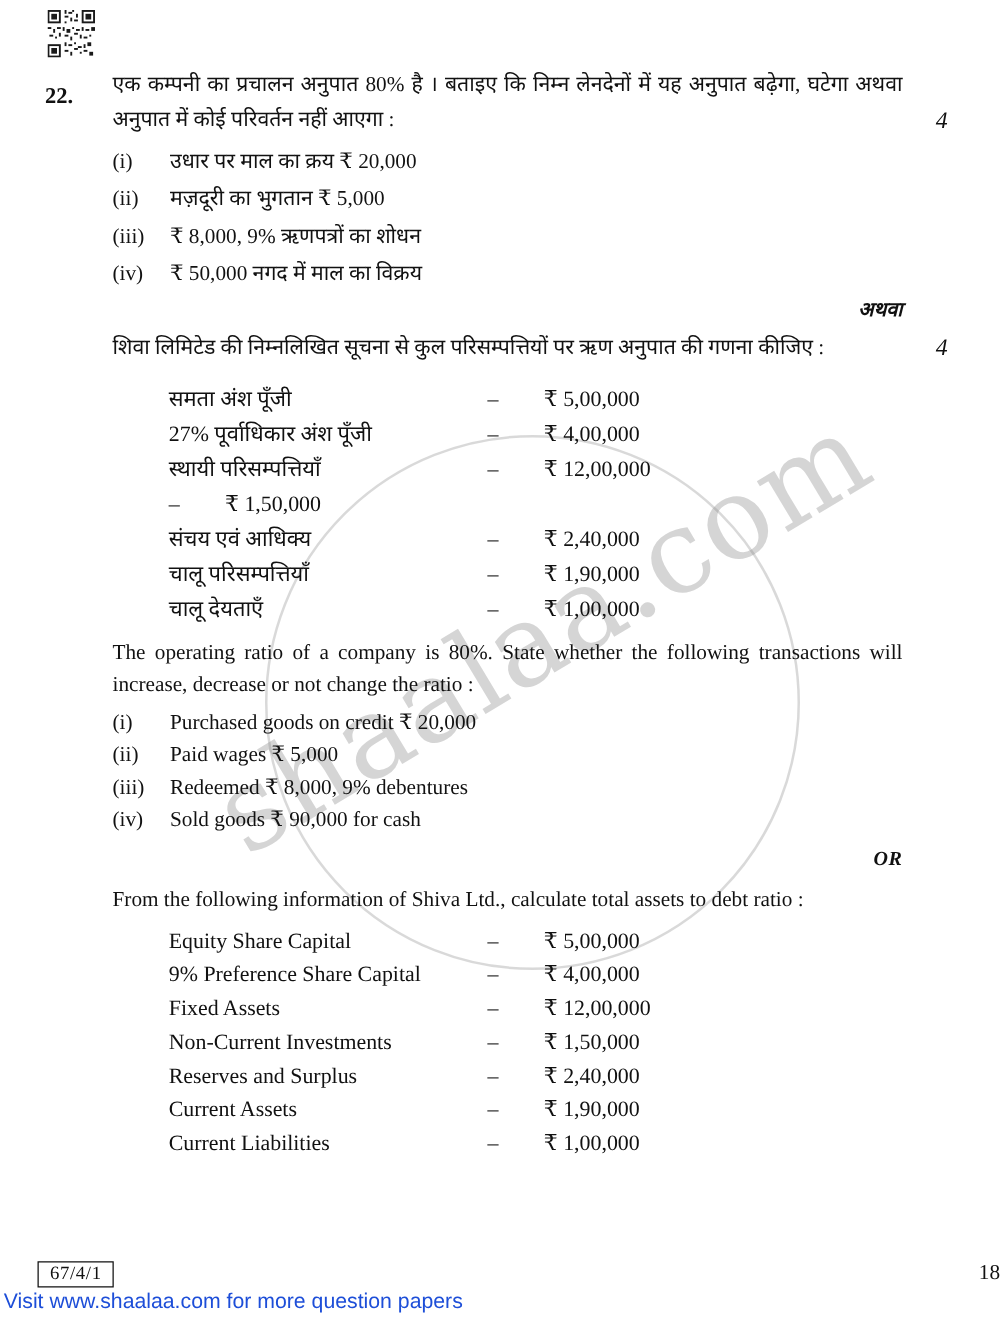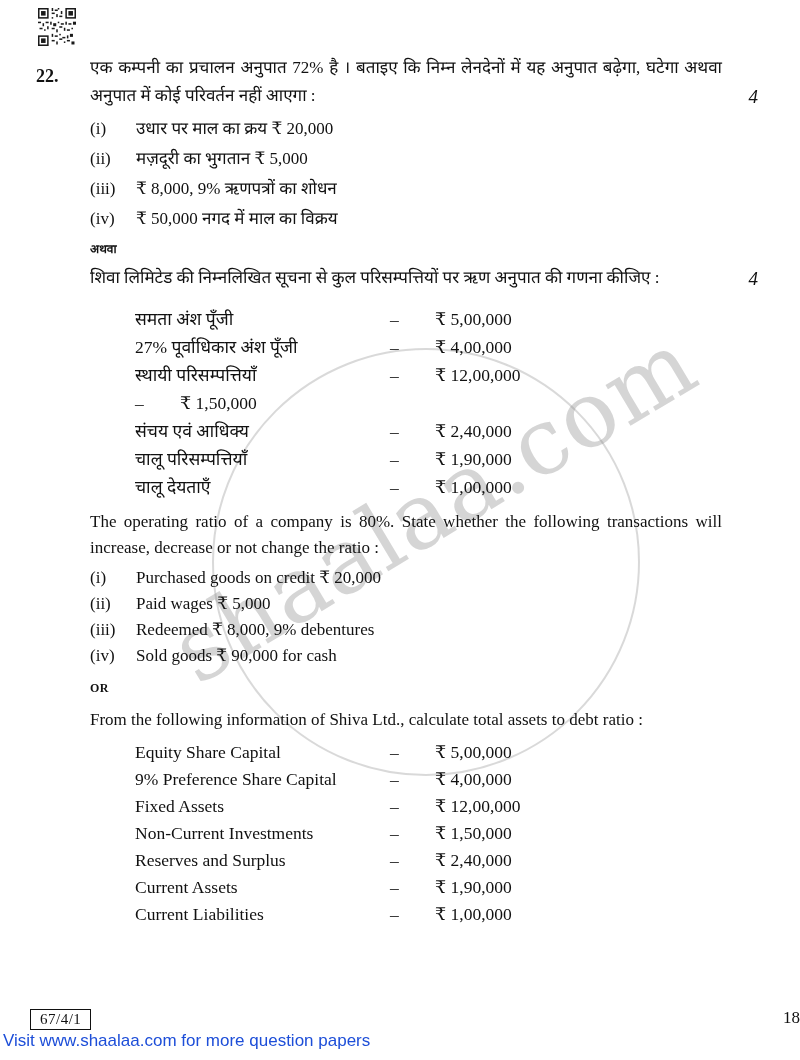--- a/index.html
+++ b/index.html
@@ -39,21 +39,21 @@
   .para { text-align:justify; }
   .para.hi { font-size:17px; line-height:28px; }
   .para.en { font-size:17px; line-height:26px; }
   .mt8 { margin-top:8px; }
 
   .list { margin:4px 0 2px 0; }
   .list .li-row { display:flex; font-size:17px; line-height:30px; }
   .list.en .li-row { line-height:26px; }
   .li-label { flex:0 0 46px; }
 
-  .center-head { text-align:left; font-size:12px; font-weight:bold; margin:2px 0; line-height:26px; }
+  .center-head { text-align:right; font-size:16px; font-weight:bold; margin:2px 0; line-height:26px;font-style:italic; }
   .center-head.or { margin:6px 0; letter-spacing:0.5px; }
 
   .vtable { margin:13px 0 6px 45px; }
   .vtable .trow { display:flex; font-size:17.5px; line-height:28px; }
   .vtable.en .trow { line-height:27px; }
   .titem { flex:0 0 255px; }
   .tdash { flex:0 0 45px; }
   .tval  { flex:1 1 auto; }
   .vtable.en { margin-top:6px; }
 
@@ -136,21 +136,21 @@
       <rect x="17" y="22" width="1" height="1"></rect>
         <rect x="19" y="21" width="2" height="1"></rect>
         <rect x="22" y="22" width="2" height="2"></rect>
     </g>
   </svg>
 
   <div class="content">
     <span class="qnum">22.</span>
 
     <div class="para-wrap">
-      <p class="para hi">एक कम्पनी का प्रचालन अनुपात 72% है । बताइए कि निम्न लेनदेनों में यह अनुपात बढ़ेगा, घटेगा अथवा अनुपात में कोई परिवर्तन नहीं आएगा :</p>
+      <p class="para hi">एक कम्पनी का प्रचालन अनुपात 80% है । बताइए कि निम्न लेनदेनों में यह अनुपात बढ़ेगा, घटेगा अथवा अनुपात में कोई परिवर्तन नहीं आएगा :</p>
       <span class="marks">4</span>
     </div>
 
     <div class="list">
       <div class="li-row">
         <span class="li-label">(i)</span>
         <span class="li-text">उधार पर माल का क्रय ₹ 20,000</span>
       </div>
       <div class="li-row">
         <span class="li-label">(ii)</span>

